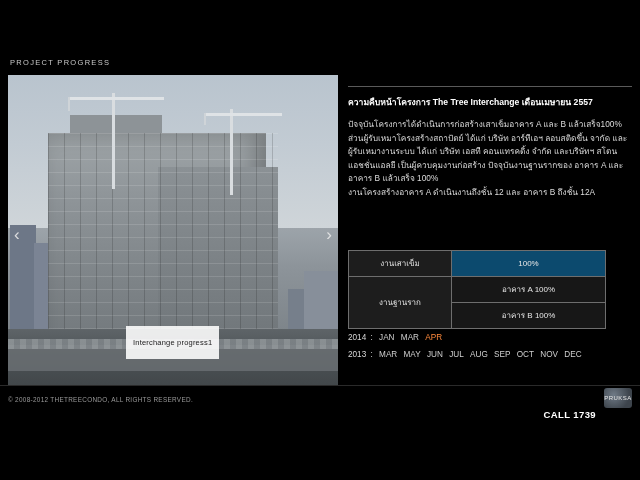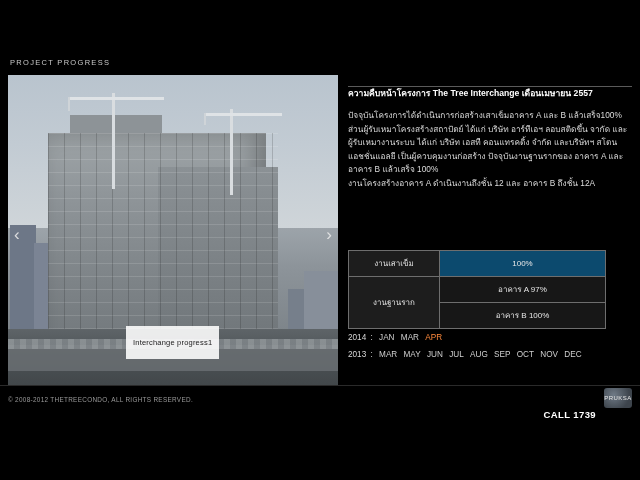--- a/index.html
+++ b/index.html
@@ -161,20 +161,21 @@
     font-weight: bold;
     font-family: "Liberation Sans", sans-serif;
     letter-spacing: .2px;
   }
   .r-rule {
     margin-top: 6px;
     border-bottom: 1px solid #5a5a5a;
     width: 284px;
   }
   .r-sub {
+    margin-top: 9px;
     color: #ffffff;
     font-size: 8.6px;
     font-weight: bold;
     line-height: 1.45;
   }
   .r-body {
     margin-top: 10px;
     color: #dcdcdc;
     font-size: 8.3px;
     line-height: 1.62;
@@ -185,21 +186,21 @@
     left: 348px; top: 250px;
     width: 258px;
     border-collapse: collapse;
     table-layout: fixed;
   }
   .tbl td {
     border: 1px solid #6e6e6e;
     color: #e6e6e6;
     font-size: 8px;
     text-align: center;
-    padding: 6px 2px;
+    padding: 6px 8px;
     background: #171717;
   }
   .tbl td.head {
     background: #0c4a6e;
   }
   .tbl td.label {
     width: 86px;
     background: #1d1d1d;
   }
   
@@ -297,21 +298,21 @@
   </div>
 
   <table class="tbl">
     <tbody>
       <tr>
         <td class="label">งานเสาเข็ม</td>
         <td class="head">100%</td>
       </tr>
       <tr>
         <td class="label" rowspan="2">งานฐานราก</td>
-        <td>อาคาร A 97%</td>
+        <td>อาคาร A 100%</td>
       </tr>
       <tr>
         <td>อาคาร B 100%</td>
       </tr>
     </tbody>
   </table>
 
   <div class="years">
     <div>
       <span class="yr">2014</span>

